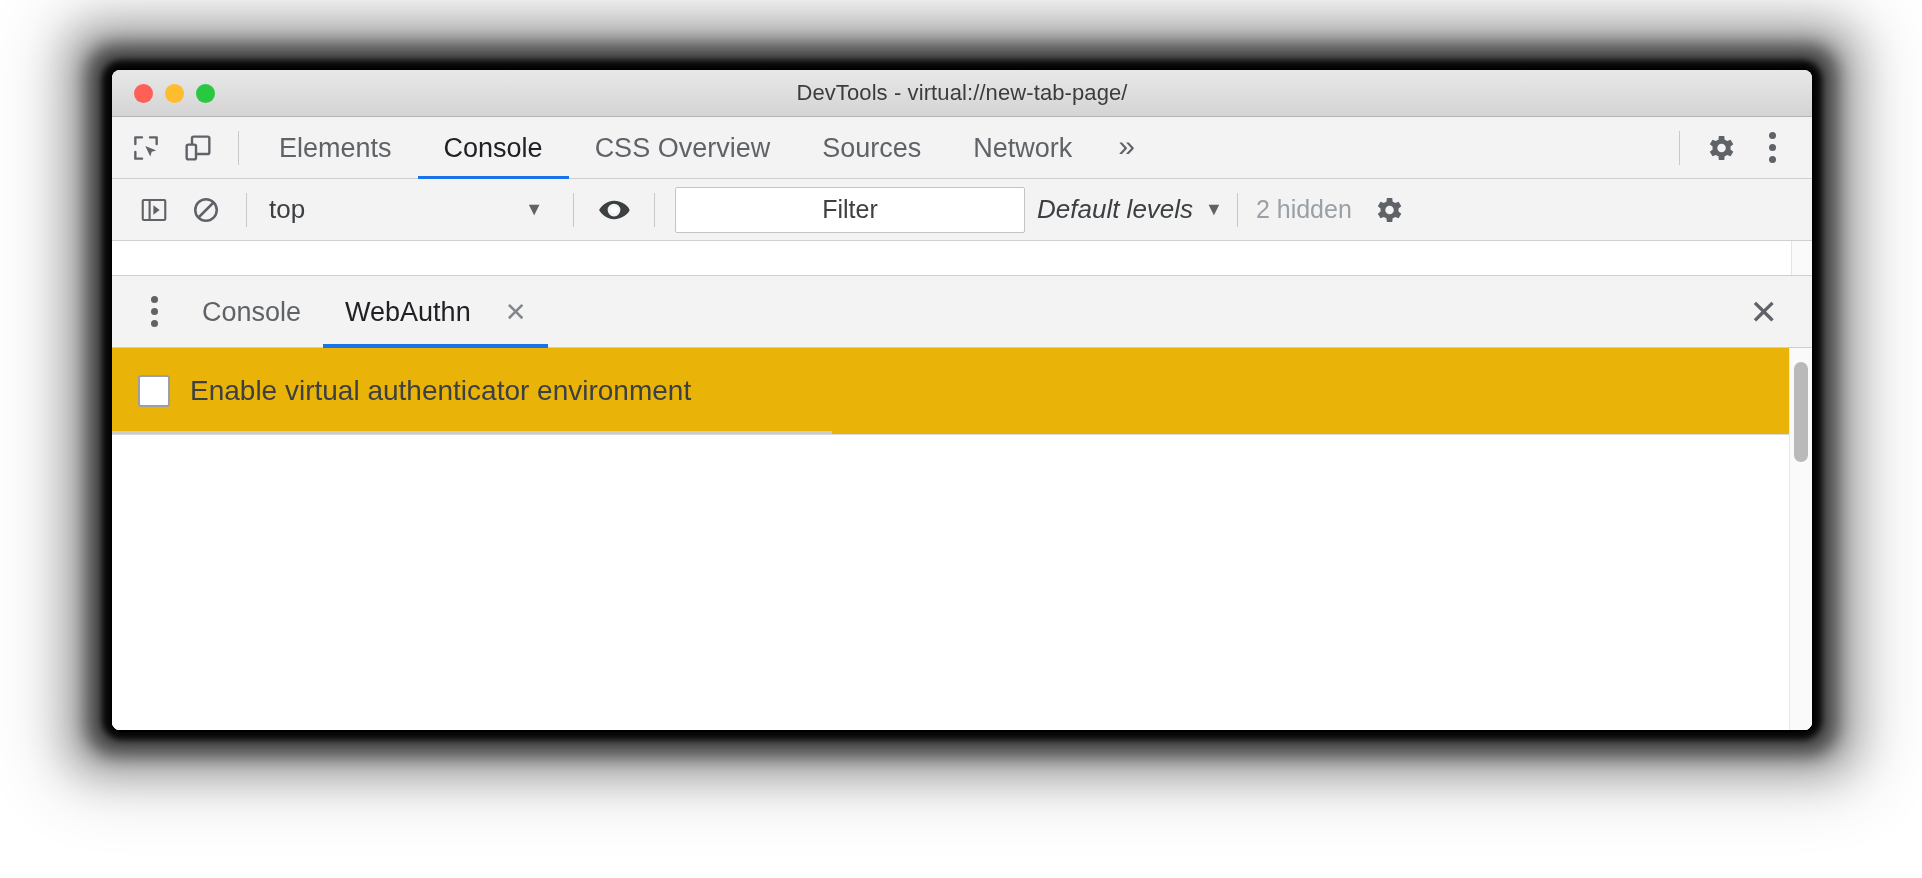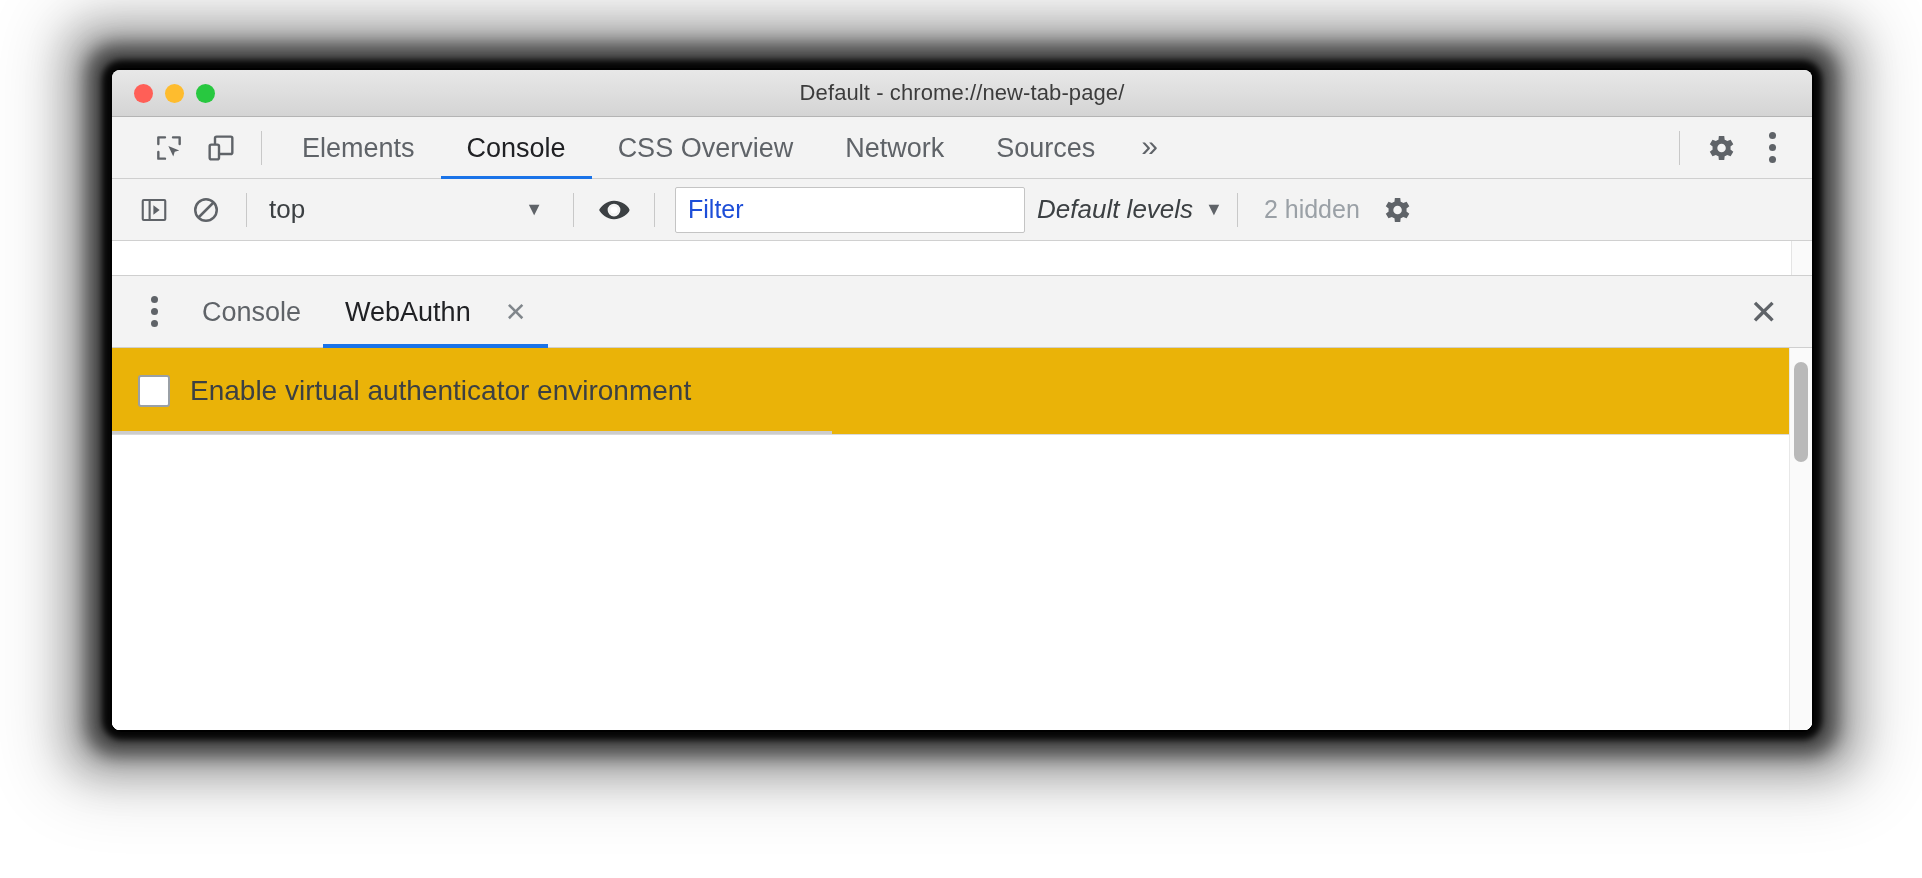--- a/index.html
+++ b/index.html
@@ -79,21 +79,21 @@
   }
 
   
   .tabstrip {
     height: 62px;
     flex: 0 0 62px;
     background: #f3f3f3;
     border-bottom: 1px solid #cfcfcf;
     display: flex;
     align-items: center;
-    padding: 0 0 0 31px;
+    padding: 0 0 0 8px;
     box-sizing: border-box;
   }
   .icon-btn {
     width: 52px; height: 52px;
     display: flex; align-items: center; justify-content: center;
     flex: 0 0 auto;
   }
   .vsep {
     width: 1px;
     height: 34px;
@@ -147,42 +147,43 @@
     gap: 47px;
   }
   .caret { font-size: 18px; color: #5f6368; margin-right: 16px; }
   .filter-input {
     width: 350px;
     height: 46px;
     background: #ffffff;
     border: 1px solid #c4c4c4;
     border-radius: 2px;
     font-size: 25px;
-    color: #1d4ed8;
+    color: #404040;
     padding: 0 12px;
     box-sizing: border-box;
     display: flex;
     align-items: center;
     margin-left: 6px;
     flex: 0 0 auto;
+    justify-content: center;
   }
   .levels {
     font-size: 26px;
     color: #3c4043;
     margin-left: 12px;
     display: flex;
     align-items: center;
     gap: 12px;
     flex: 0 0 auto;
     font-style: italic;
   }
   .hidden-count {
     font-size: 25px;
     color: #9aa0a6;
-    margin-left: 12px;
+    margin-left: 4px;
     flex: 0 0 auto;
   }
 
   
   .console-strip {
     flex: 0 0 34px;
     background: #ffffff;
     border-bottom: 1px solid #cfcfcf;
     position: relative;
   }
@@ -317,21 +318,21 @@
   <div class="shadow-wrap"></div>
 
   <div class="window">
 
     <div class="titlebar">
       <div class="traffic">
         <span class="light red"></span>
         <span class="light yellow"></span>
         <span class="light green"></span>
       </div>
-      <div class="title-text">Default - chrome://new-tab-page/</div>
+      <div class="title-text">DevTools - virtual://new-tab-page/</div>
     </div>
 
     <div class="tabstrip">
 
       <div class="icon-btn">
         <span>
           <svg width="32" height="32" viewBox="0 0 24 24">
             <path d="M4 4h5M4 4v5M20 4h-5M20 4v5M4 20h5M4 20v-5" fill="none" stroke="#5f6368" stroke-width="1.8" stroke-linecap="round"></path>
             <path d="M11.5 10.5l8.2 3.3-3.4 1.1-1.1 3.4z" fill="#5f6368"></path>
           </svg>
@@ -345,22 +346,22 @@
             <rect x="3.5" y="9.5" width="7" height="11" rx="1.2" fill="#f3f3f3" stroke="#5f6368" stroke-width="1.8"></rect>
           </svg>
         </span>
       </div>
 
       <div class="vsep"></div>
 
       <div class="maintab">Elements</div>
       <div class="maintab active">Console</div>
       <div class="maintab">CSS Overview</div>
+      <div class="maintab">Sources</div>
       <div class="maintab">Network</div>
-      <div class="maintab">Sources</div>
 
       <div class="chev-more">»</div>
 
       <div class="spacer"></div>
 
       <div class="vsep"></div>
 
       <div class="icon-btn">
         <span>
           <svg width="34" height="34" viewBox="0 0 24 24">

